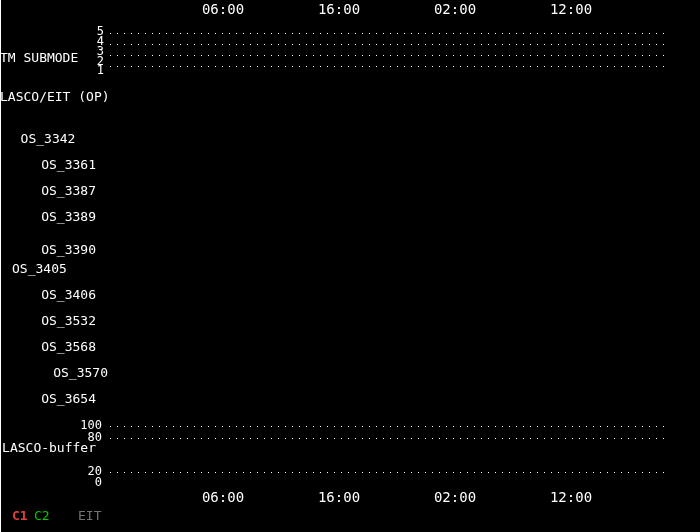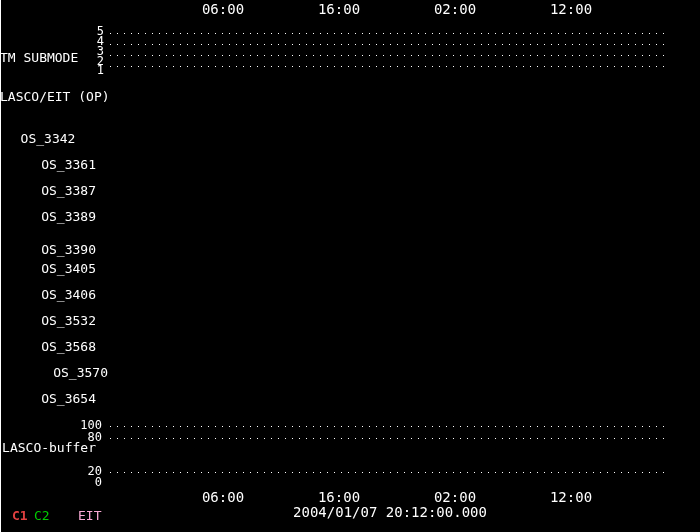--- a/index.html
+++ b/index.html
@@ -10,21 +10,20 @@
   }
   .lbl{position:absolute;color:#fff;font-size:13px;line-height:14px;white-space:pre;}
   .num{position:absolute;color:#fff;font-size:12px;line-height:11px;text-align:right;}
   .tlabel{position:absolute;color:#fff;font-size:14px;line-height:15px;text-align:center;width:52px;}
   .dotline{position:absolute;height:1px;background-image:repeating-linear-gradient(to right,#fff 0 1px,transparent 1px 7px);}
 </style>
 </head>
 <body>
 
 <div class="screen">
-  <div class="lbl" style="left:270px;top:505px;width:240px;text-align:center;font-size:14px;">2004/01/07 20:12:00.000</div>
 <div style="left: 108px; top: 19px; width: 1px; height: 465px; background: rgb(255, 255, 255);"></div>
     <div style="left: 670px; top: 19px; width: 1px; height: 465px; background: rgb(255, 255, 255);"></div>
     <div class="tlabel" style="left: 197px; top: 2px;">06:00</div>
     <div class="tlabel" style="left: 197px; top: 490px;">06:00</div>
     <div class="tlabel" style="left: 313px; top: 2px;">16:00</div>
     <div class="tlabel" style="left: 313px; top: 490px;">16:00</div>
     <div class="tlabel" style="left: 429px; top: 2px;">02:00</div>
     <div class="tlabel" style="left: 429px; top: 490px;">02:00</div>
     <div class="tlabel" style="left: 545px; top: 2px;">12:00</div>
     <div class="tlabel" style="left: 545px; top: 490px;">12:00</div>
@@ -37,31 +36,31 @@
     <div class="num" style="left: 94px; top: 46px; width: 10px;">3</div>
     <div class="num" style="left: 94px; top: 56px; width: 10px;">2</div>
     <div class="num" style="left: 94px; top: 65px; width: 10px;">1</div>
     <div class="lbl" style="left: 0px; top: 51px; width: 96px; text-align: left;">TM SUBMODE</div>
     <div class="lbl" style="left: 0px; top: 90px; width: 96px; text-align: right;">LASCO/EIT (OP)</div>
     <div class="lbl" style="left: 0px; top: 132px; width: 96px; text-align: center;">OS_3342</div>
     <div class="lbl" style="left: 0px; top: 158px; width: 96px; text-align: right;">OS_3361</div>
     <div class="lbl" style="left: 0px; top: 184px; width: 96px; text-align: right;">OS_3387</div>
     <div class="lbl" style="left: 0px; top: 210px; width: 96px; text-align: right;">OS_3389</div>
     <div class="lbl" style="left: 0px; top: 243px; width: 96px; text-align: right;">OS_3390</div>
-    <div class="lbl" style="left: 0px; top: 262px; width: 96px; text-align: right;">OS_3405</div>
+    <div class="lbl" style="left: 12px; top: 262px; width: 96px; text-align: left;">OS_3405</div>
     <div class="lbl" style="left: 0px; top: 288px; width: 96px; text-align: right;">OS_3406</div>
     <div class="lbl" style="left: 0px; top: 314px; width: 96px; text-align: right;">OS_3532</div>
     <div class="lbl" style="left: 0px; top: 340px; width: 96px; text-align: right;">OS_3568</div>
     <div class="lbl" style="left: 12px; top: 366px; width: 96px; text-align: right;">OS_3570</div>
     <div class="lbl" style="left: 0px; top: 392px; width: 96px; text-align: right;">OS_3654</div>
     <div class="dotline" style="left: 110px; top: 426px; width: 559px;"></div>
     <div class="num" style="left: 68px; top: 420px; width: 34px;">100</div>
     <div class="dotline" style="left: 110px; top: 438px; width: 559px;"></div>
     <div class="num" style="left: 68px; top: 432px; width: 34px;">80</div>
     <div class="dotline" style="left: 110px; top: 472px; width: 559px;"></div>
     <div class="num" style="left: 68px; top: 466px; width: 34px;">20</div>
     <div class="num" style="left: 68px; top: 477px; width: 34px;">0</div>
     <div class="lbl" style="left: 0px; top: 441px; width: 96px; text-align: right;">LASCO-buffer</div>
     <div class="lbl" style="left: 12px; top: 509px; font-size: 13px; color: rgb(224, 64, 64); font-weight: bold;">C1</div>
     <div class="lbl" style="left: 34px; top: 509px; font-size: 13px; color: rgb(0, 204, 0);">C2</div>
     <div class="lbl" style="left: 56px; top: 509px; font-size: 13px; color: rgb(166, 217, 238); margin-top: 44px;">C3</div>
-    <div class="lbl" style="left: 78px; top: 509px; font-size: 13px; color: #f9a8d4;">EIT</div>
+    <div class="lbl" style="left: 78px; top: 509px; font-size: 13px; color: #737373;">EIT</div>
   </div>
 
 </body></html>

